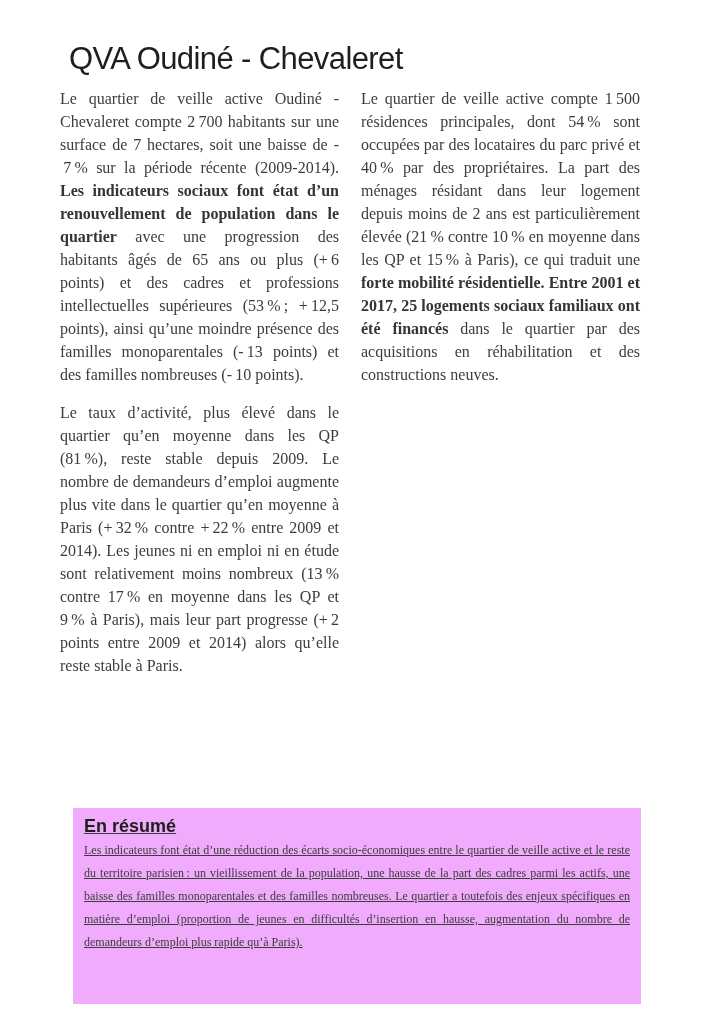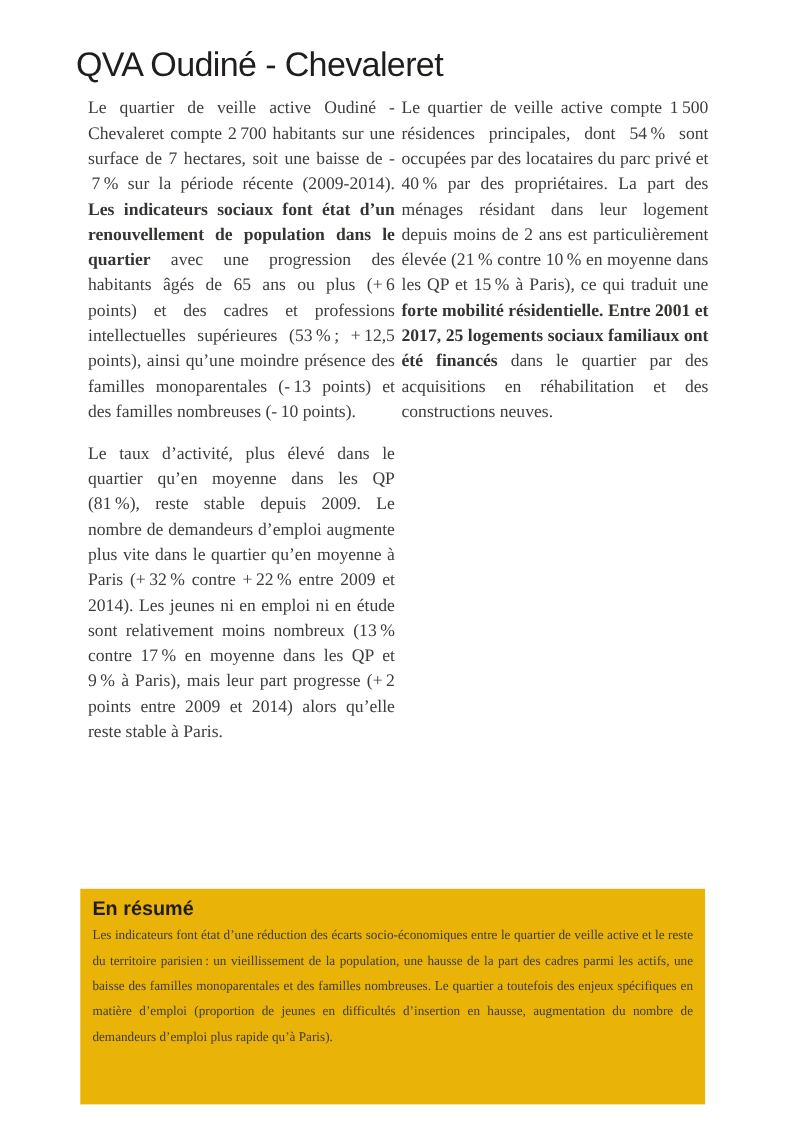--- a/index.html
+++ b/index.html
@@ -22,25 +22,26 @@
     top: 20px;
     font-family: "Liberation Sans", sans-serif;
     font-weight: 400;
     font-size: 31px;
     letter-spacing: -0.6px;
     color: #1f1e1c;
     white-space: nowrap;
   }
   .columns {
     position: absolute;
-    left: 80px;
+    left: 60px;
     top: 87px;
     width: 580px;
     display: flex;
-    gap: 6px;
+    gap: 21px;
+    justify-content: space-between;
   }
   .col {
     width: 279px;
     font-size: 16px;
     line-height: 23px;
     text-align: justify;
     hyphens: auto;
   }
   .col p {
     margin: 0 0 15px 0;
@@ -90,18 +91,18 @@
       <p><span>Le quartier de veille active Oudiné - Chevaleret compte 2 700 habitants sur une surface de 7 hectares, soit une baisse de - 7 % sur la période récente (2009-2014). </span><strong>Les indicateurs sociaux font état d’un renouvellement de population dans le quartier</strong><span> avec une progression des habitants âgés de 65 ans ou plus (+ 6 points) et des cadres et professions intellectuelles supérieures (53 % ; + 12,5 points), ainsi qu’une moindre présence des familles monoparentales (- 13 points) et des familles nombreuses (- 10 points).</span></p>
       <p>Le taux d’activité, plus élevé dans le quartier qu’en moyenne dans les QP (81 %), reste stable depuis 2009. Le nombre de demandeurs d’emploi augmente plus vite dans le quartier qu’en moyenne à Paris (+ 32 % contre + 22 % entre 2009 et 2014). Les jeunes ni en emploi ni en étude sont relativement moins nombreux (13 % contre 17 % en moyenne dans les QP et 9 % à Paris), mais leur part progresse (+ 2 points entre 2009 et 2014) alors qu’elle reste stable à Paris.</p>
     </div>
 
     <div class="col">
       <p><span>Le quartier de veille active compte 1 500 résidences principales, dont 54 % sont occupées par des locataires du parc privé et 40 % par des propriétaires. La part des ménages résidant dans leur logement depuis moins de 2 ans est particulièrement élevée (21 % contre 10 % en moyenne dans les QP et 15 % à Paris), ce qui traduit une </span><strong>forte mobilité résidentielle. Entre 2001 et 2017, 25 logements sociaux familiaux ont été financés</strong><span> dans le quartier par des acquisitions en réhabilitation et des constructions neuves.</span></p>
     </div>
 
   </div>
 
-  <div class="summary" id="summary-box" style="background: #eab308;">
+  <div class="summary" id="summary-box" style="background: #f0abfc; text-decoration: underline;">
     <h2 class="summary-heading">En résumé</h2>
     <p class="summary-body">Les indicateurs font état d’une réduction des écarts socio-économiques entre le quartier de veille active et le reste du territoire parisien : un vieillissement de la population, une hausse de la part des cadres parmi les actifs, une baisse des familles monoparentales et des familles nombreuses. Le quartier a toutefois des enjeux spécifiques en matière d’emploi (proportion de jeunes en difficultés d’insertion en hausse, augmentation du nombre de demandeurs d’emploi plus rapide qu’à Paris).</p>
   </div>
 
 </div>
 
 </body></html>

